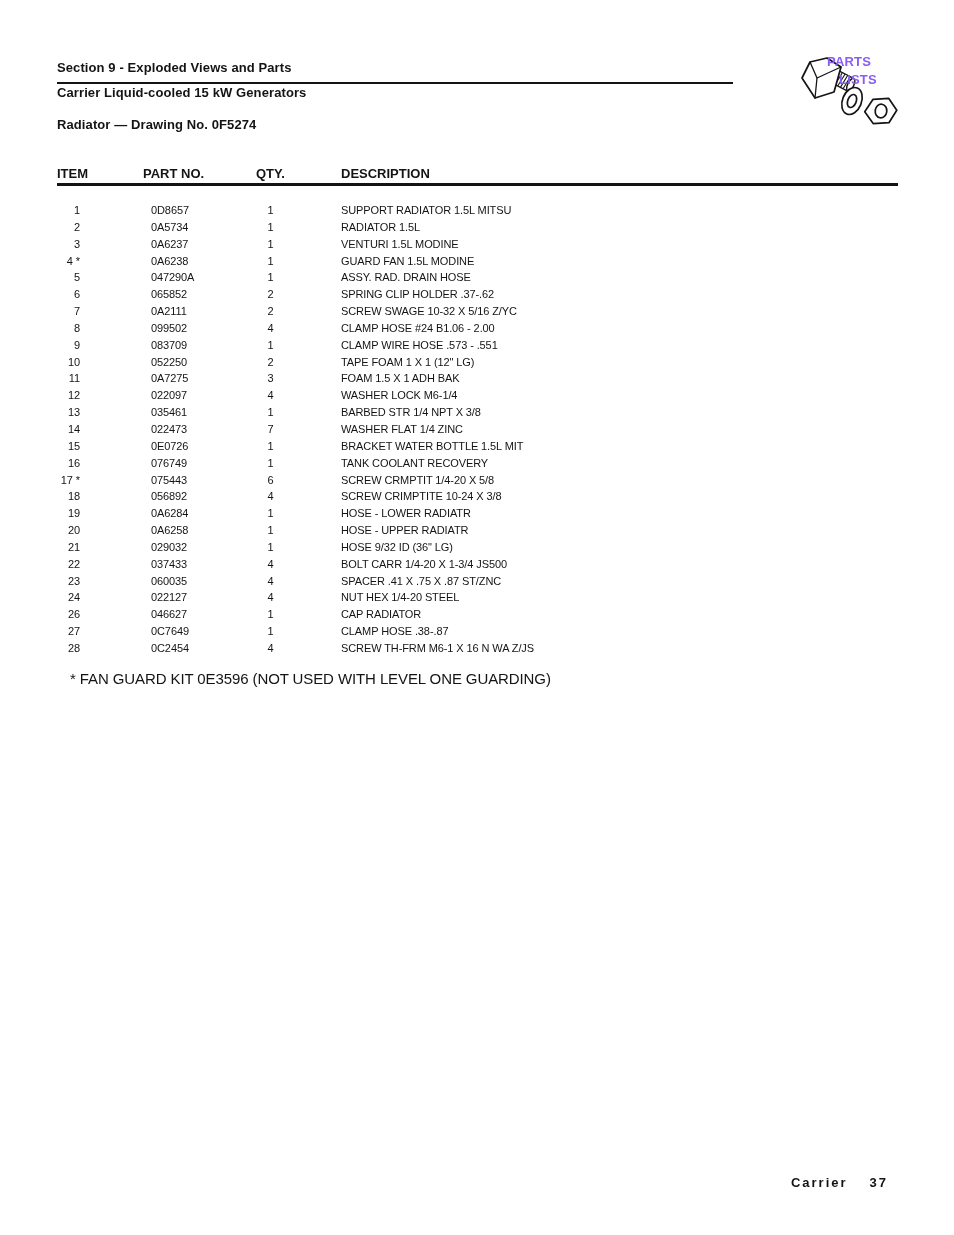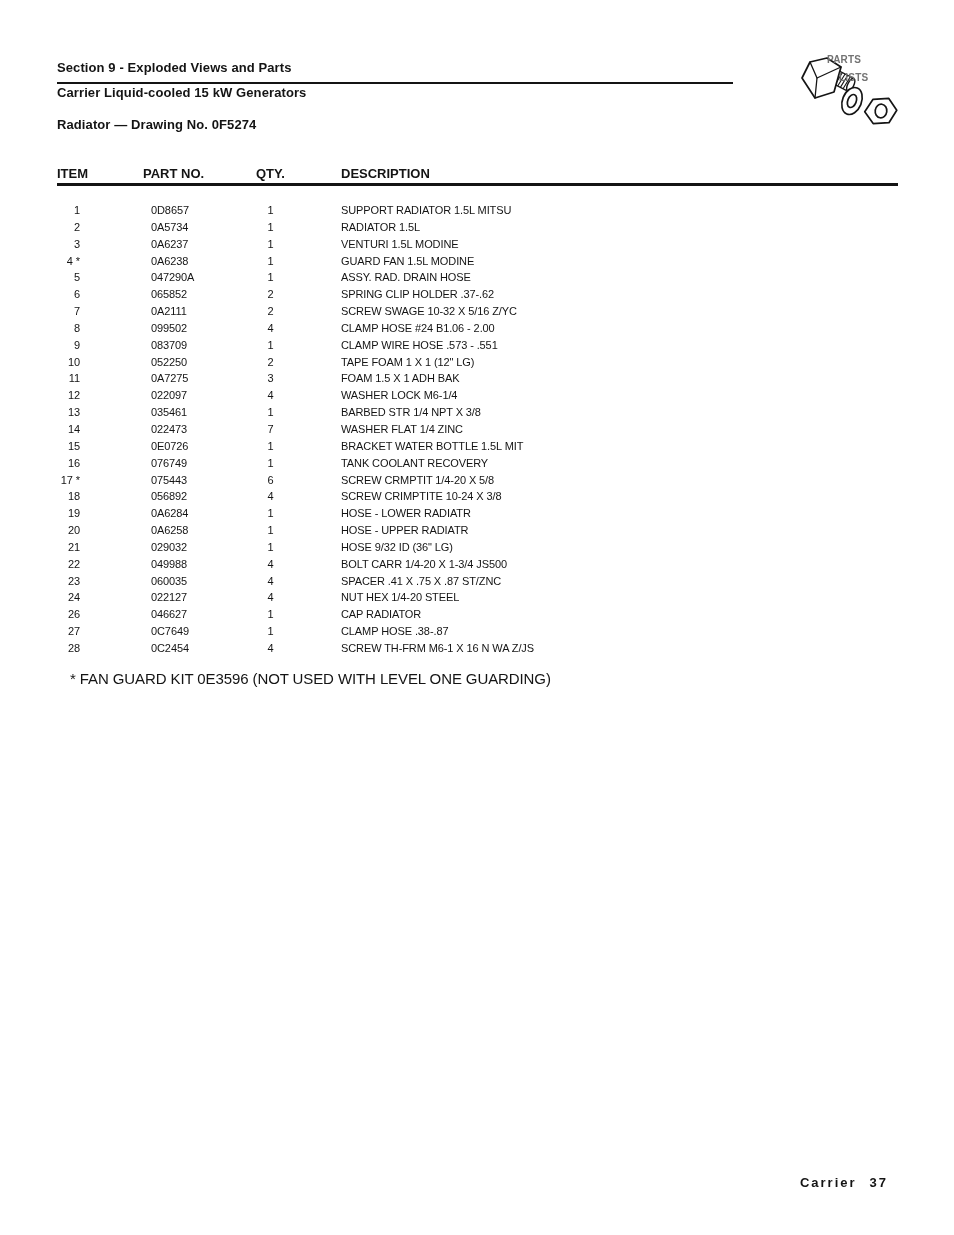--- a/index.html
+++ b/index.html
@@ -23,22 +23,22 @@
     position:absolute; left:57px; top:82px; width:676px; height:2px;
     background:#141414;
   }
   .hdr-line-2 { top:85px; }
   .hdr-line-3 { top:101px;margin-top:16px; }
 
   
   .logo { position:absolute; left:796px; top:45px; width:120px; height:95px; }
   .logo svg { position:absolute; left:0; top:0; }
   .logo-word {
-    position:absolute; font-weight:bold; font-size:10px; line-height:1;
-    letter-spacing:0.2px; color:#737373;
+    position:absolute; font-weight:bold; font-size:13px; line-height:1;
+    letter-spacing:0.2px; color:#8b5cf6;
   }
   .logo-word-parts { left:31px; top:10px; }
   .logo-word-lists { left:43px; top:28px; }
 
   
   .thead-cell {
     position:absolute; top:166px; font-weight:bold; font-size:13px;
     line-height:1.2; white-space:nowrap;
   }
   .th-item { left:57px; }
@@ -57,21 +57,21 @@
   .c-qty  { position:absolute; left:252px; width:37px; text-align:center; }
   .c-desc { position:absolute; left:341px; }
 
   
   .footnote {
     position:absolute; left:57px; top:671px; font-size:15px;
     line-height:16px; letter-spacing:-0.1px; white-space:nowrap;margin-left:13px;
   }
   .page-footer {
     position:absolute; right:66px; top:1176px;
-    display:flex; gap:13px; align-items:baseline;
+    display:flex; gap:22px; align-items:baseline;
     font-weight:bold; font-size:13px; letter-spacing:2px; line-height:1;
   }
 </style>
 </head>
 <body>
 
 <div class="page">
 
   <div class="hdr-line hdr-line-1">Section 9 - Exploded Views and Parts</div>
   <div class="hdr-rule"></div>
@@ -261,21 +261,21 @@
 
       <div class="prow">
         <span class="c-item">21</span>
         <span class="c-part">029032</span>
         <span class="c-qty">1</span>
         <span class="c-desc">HOSE 9/32 ID (36" LG)</span>
       </div>
 
       <div class="prow">
         <span class="c-item">22</span>
-        <span class="c-part">049988</span>
+        <span class="c-part">037433</span>
         <span class="c-qty">4</span>
         <span class="c-desc">BOLT CARR 1/4-20 X 1-3/4 JS500</span>
       </div>
 
       <div class="prow">
         <span class="c-item">23</span>
         <span class="c-part">060035</span>
         <span class="c-qty">4</span>
         <span class="c-desc">SPACER .41 X .75 X .87 ST/ZNC</span>
       </div>

